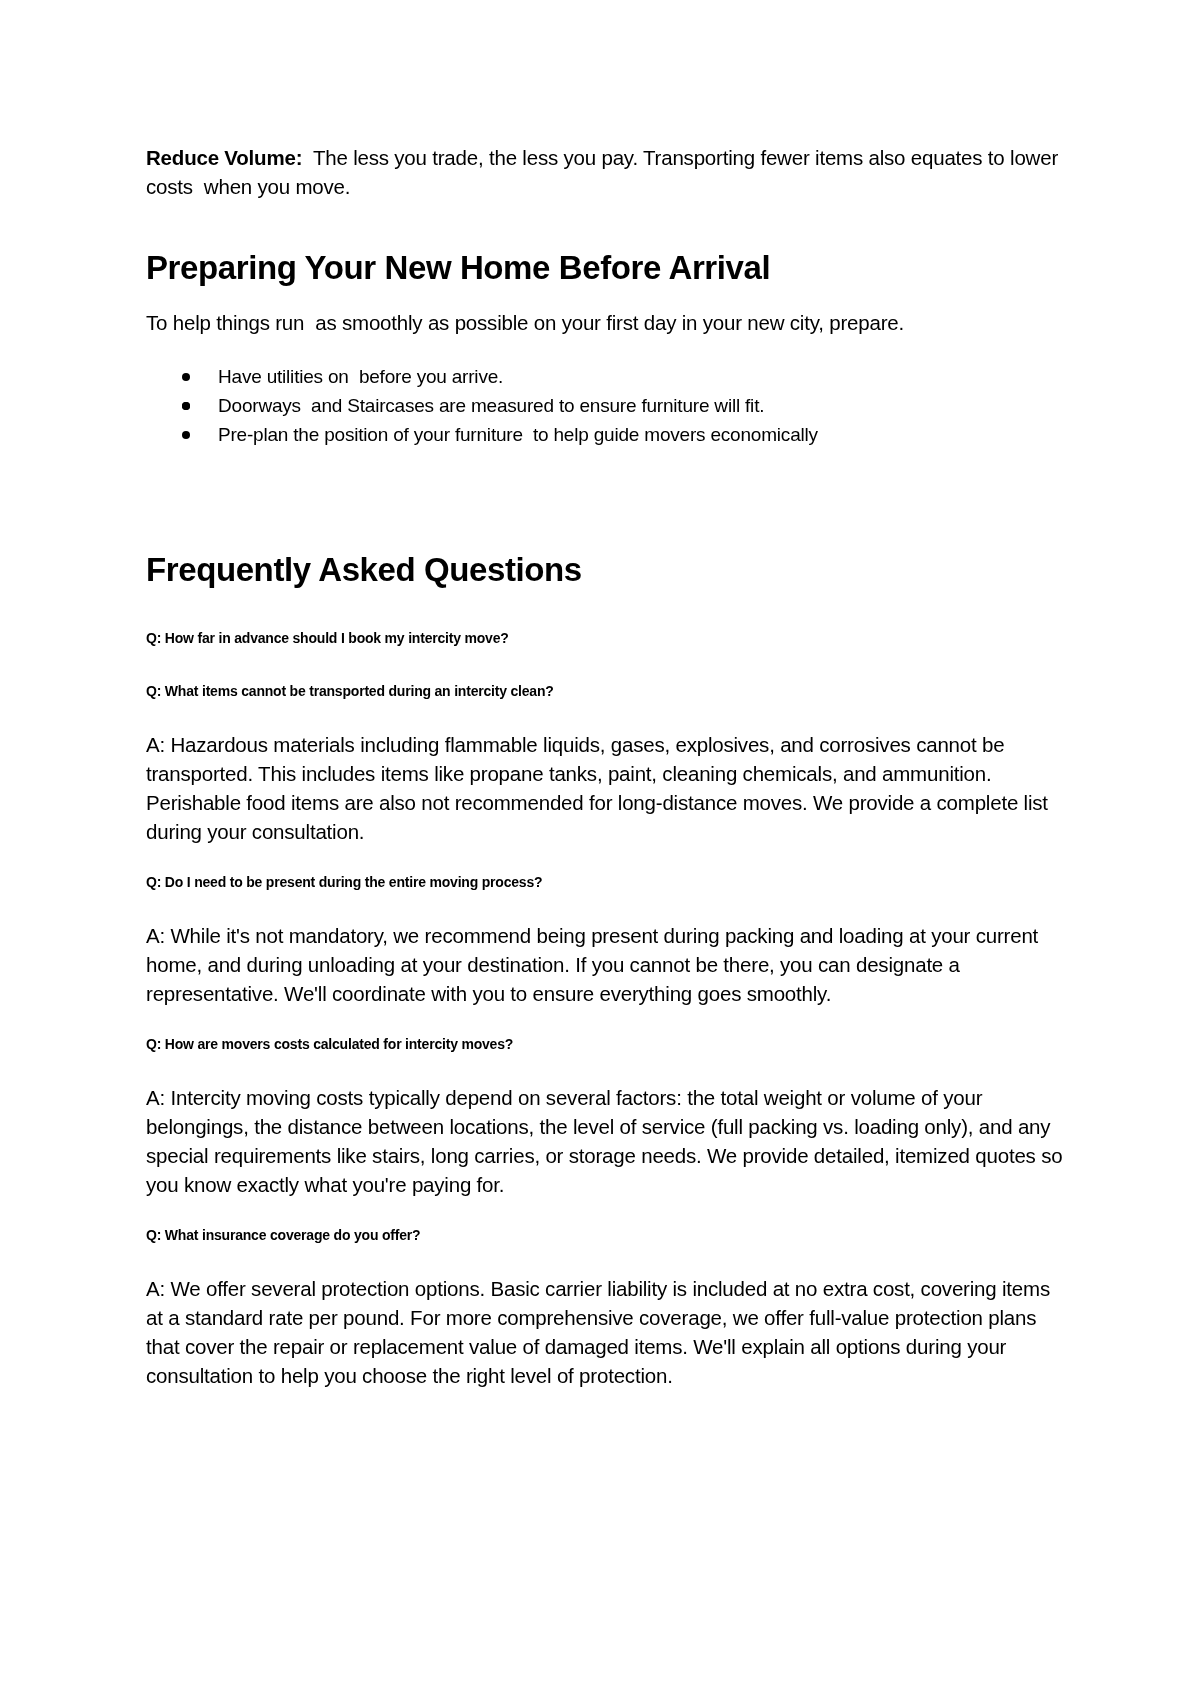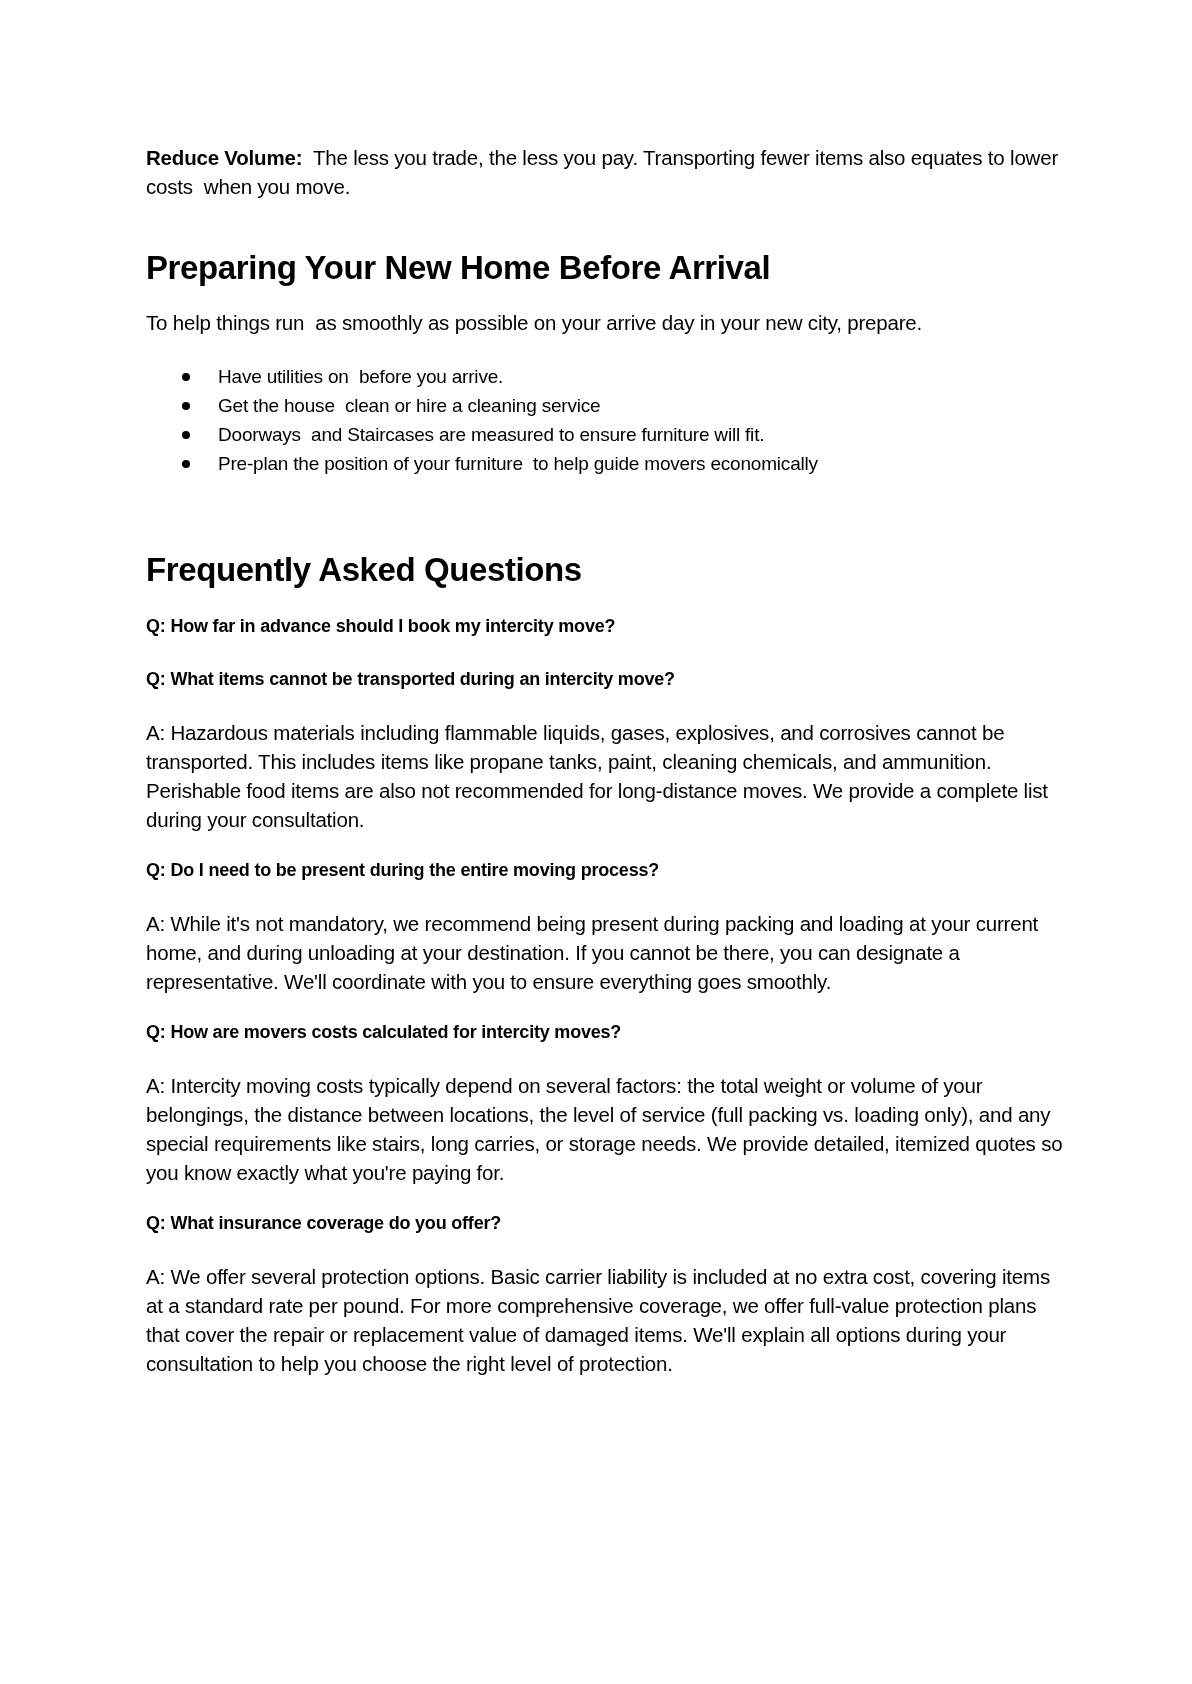--- a/index.html
+++ b/index.html
@@ -69,61 +69,61 @@
       background: #000;
     }
     .h-faq { top: 550px; }
     .faq {
       position: absolute;
       top: 612px;
       width: 920px;
     }
     .faq-item { margin: 0 0 22px 0; }
     .q {
-      font-size: 18px;
+      font-size: 14px;
       font-weight: bold;
       line-height: 29px;
-      margin: 0 0 24px 0;
+      margin: 12px 0 24px 0;
       letter-spacing: -0.2px;
     }
     .a {
       font-size: 20.5px;
       line-height: 29px;
       margin: 0;
       letter-spacing: -0.2px;
     }
   </style>
 </head>
 <body>
 
 <div class="page">
 
   <p class="p intro">
     <b>Reduce Volume:</b><span style="white-space: pre-wrap; text-align: right;">  The less you trade, the less you pay. Transporting fewer items also equates to lower costs  when you move.</span>
   </p>
 
   <h2 class="h-prep">Preparing Your New Home Before Arrival</h2>
 
-  <p class="p prep-intro" style="white-space: pre-wrap;">To help things run  as smoothly as possible on your arrive day in your new city, prepare.</p>
+  <p class="p prep-intro" style="white-space: pre-wrap;">To help things run  as smoothly as possible on your first day in your new city, prepare.</p>
 
   <ul class="bullets">
     <li><span class="dot"></span><span style="white-space: pre-wrap;">Have utilities on  before you arrive.</span></li>
-    <li><span class="dot"></span><span style="white-space: pre-wrap;">Get the house  clean or hire a cleaning service</span></li>
+    <li><span class="dot"></span></li>
     <li><span class="dot"></span><span style="white-space: pre-wrap;">Doorways  and Staircases are measured to ensure furniture will fit.</span></li>
     <li><span class="dot"></span><span style="white-space: pre-wrap;">Pre-plan the position of your furniture  to help guide movers economically</span></li>
   </ul>
 
   <h2 class="h-faq">Frequently Asked Questions</h2>
 
   <div class="faq">
     <div class="faq-item">
       <p class="q">Q: How far in advance should I book my intercity move?</p>
     </div>
     <div class="faq-item">
-      <p class="q">Q: What items cannot be transported during an intercity move?</p>
+      <p class="q">Q: What items cannot be transported during an intercity clean?</p>
       <p class="a">A: Hazardous materials including flammable liquids, gases, explosives, and corrosives cannot be transported. This includes items like propane tanks, paint, cleaning chemicals, and ammunition. Perishable food items are also not recommended for long-distance moves. We provide a complete list during your consultation.</p>
     </div>
     <div class="faq-item">
       <p class="q">Q: Do I need to be present during the entire moving process?</p>
       <p class="a">A: While it's not mandatory, we recommend being present during packing and loading at your current home, and during unloading at your destination. If you cannot be there, you can designate a representative. We'll coordinate with you to ensure everything goes smoothly.</p>
     </div>
     <div class="faq-item">
       <p class="q">Q: How are movers costs calculated for intercity moves?</p>
       <p class="a">A: Intercity moving costs typically depend on several factors: the total weight or volume of your belongings, the distance between locations, the level of service (full packing vs. loading only), and any special requirements like stairs, long carries, or storage needs. We provide detailed, itemized quotes so you know exactly what you're paying for.</p>
     </div>

